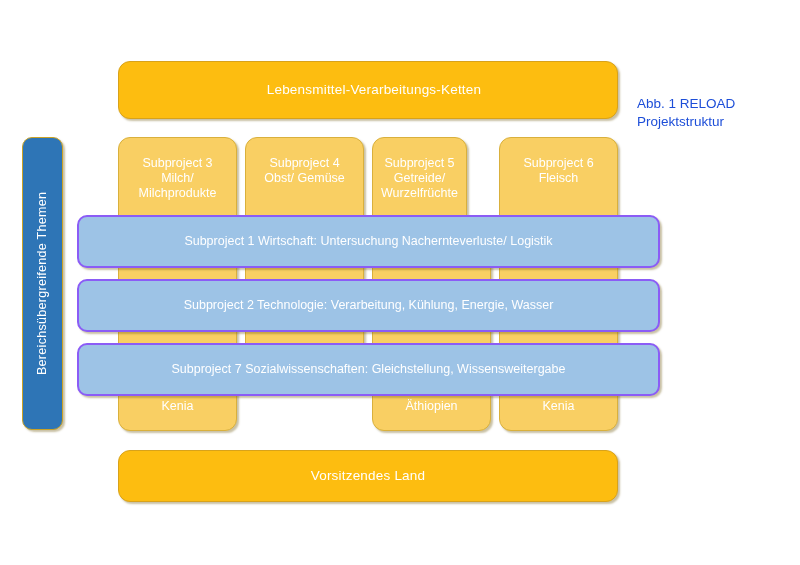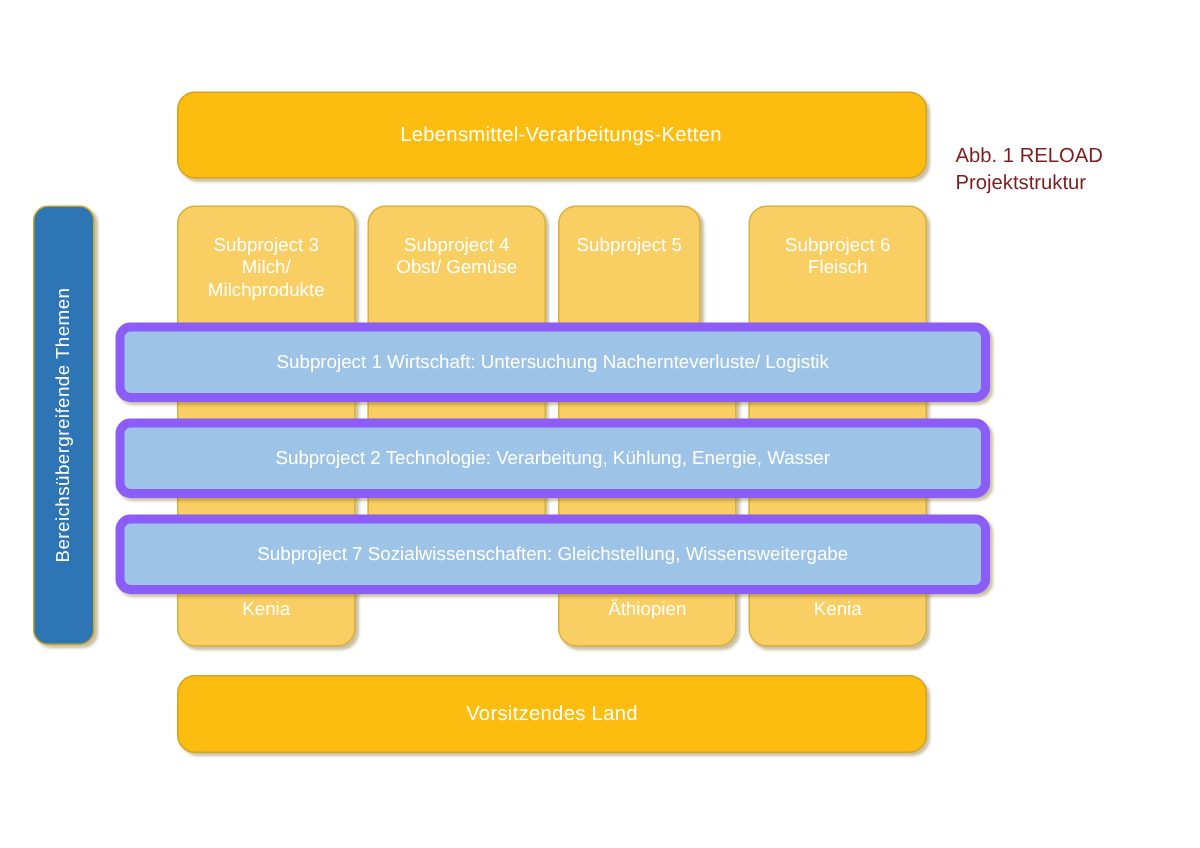--- a/index.html
+++ b/index.html
@@ -59,41 +59,41 @@
     align-items: flex-start;
     padding-top: 8px;
   }
   .box--colmid {
     border-radius: 0;
   }
 
   
   .box--blue {
     background: #9DC3E6;
-    border: 6px solid #8b5cf6;
+    border: 2px solid #8b5cf6;
     border-radius: 10px;
     font-size: 12.5px;
   }
 
   
   .box--darkblue {
     background: #2E75B6;
     border: 1px solid #C9A227;
     border-radius: 10px;
     font-size: 12.5px;
   }
   .vtext {
     transform: rotate(-90deg);
     white-space: nowrap;
     letter-spacing: 0.3px;
   }
 
   .caption {
     position: absolute;
-    color: #7f1d1d;
+    color: #1d4ed8;
     font-size: 13.5px;
     line-height: 1.35;
     text-align: left;
     white-space: pre-line;
   }
 
   .label { pointer-events: none; }
 </style>
 </head>
 <body>
@@ -127,20 +127,22 @@
     <span class="label">
       <span>Subproject 4</span><br>
       <span style="white-space:pre-line">Obst/ Gemüse</span>
     </span>
   </div>
   <div class="box box--lightorange box--colmid" style="left:245px; top:223px; width:119px; height:167px;"></div>
 
   <div class="box box--lightorange box--coltop" style="left:372px; top:137px; width:95px; height:86px;">
     <span class="label">
       <span>Subproject 5</span><br>
+      <span style="white-space:pre-line">Getreide/
+Wurzelfrüchte</span>
     </span>
   </div>
   <div class="box box--lightorange box--colmid" style="left:372px; top:223px; width:119px; height:167px;"></div>
   <div class="box box--lightorange box--colbottom" style="left:372px; top:390px; width:119px; height:41px;">
     <span class="label">Äthiopien</span>
   </div>
 
   <div class="box box--lightorange box--coltop" style="left:499px; top:137px; width:119px; height:86px;">
     <span class="label">
       <span>Subproject 6</span><br>

